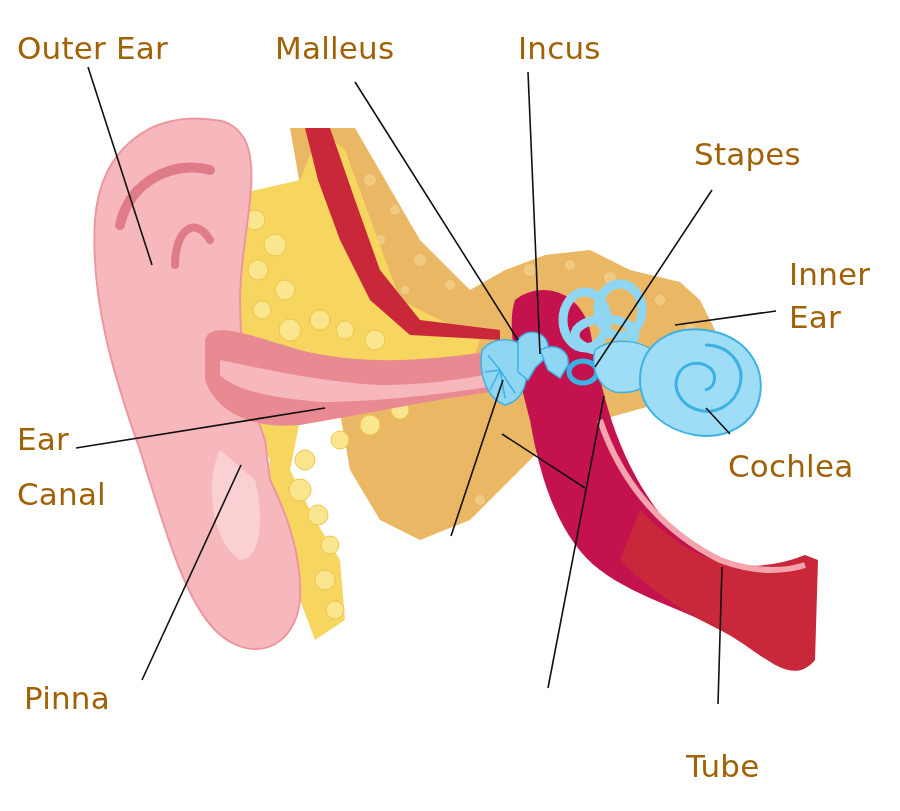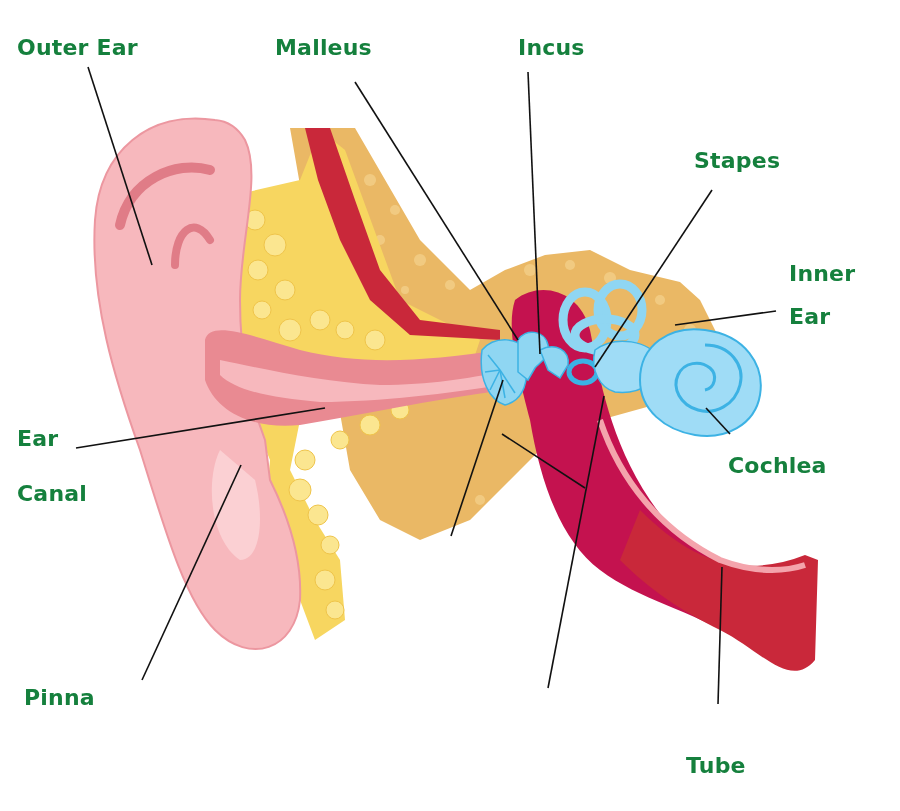--- a/index.html
+++ b/index.html
@@ -1,18 +1,18 @@
 <!DOCTYPE html>
 <html><head>
 <meta charset="utf-8">
 <style>
   html,body{margin:0;padding:0;background:#ffffff;}
   #stage{position:relative;width:900px;height:811px;overflow:hidden;background:#fff;font-family:"DejaVu Sans","Liberation Sans",sans-serif;}
   #art{position:absolute;left:0;top:0;width:900px;height:811px;}
-  .lbl{position:absolute;color:#15803d;font-size:22px;line-height:36px;white-space:nowrap;letter-spacing:0.2px;font-weight:bold;}
+  .lbl{position:absolute;color:#a16207;font-size:31px;line-height:36px;white-space:nowrap;letter-spacing:0.2px;}
 </style>
 </head>
 <body>
 
 <div id="stage">
 
   <svg id="art" viewBox="0 0 900 811">
 
     <path d="M290 128 L355 128 L420 240 L470 290 L505 270 L545 255 L590 250 L630 270 L680 282 L700 300 L720 340 L690 395 L600 420 L560 430 L520 470 L470 520 L420 540 L380 520 L350 470 Z" fill="#eab865"></path>
     <g fill="#f5d38e" opacity="0.7">
@@ -103,21 +103,21 @@
       <line x1="142" y1="680" x2="241" y2="465"></line>
       <line x1="604" y1="396" x2="548" y2="688"></line>
       <line x1="722" y1="567" x2="718" y2="704"></line>
       <line x1="502" y1="434" x2="585" y2="488"></line>
     </g>
   </svg>
 
   <div class="lbl" style="left:17px;top:30px;">Outer Ear</div>
   <div class="lbl" style="left:275px;top:30px;">Malleus</div>
   <div class="lbl" style="left:518px;top:30px;">Incus</div>
-  <div class="lbl" style="left:694px;top:143px;">Stapes</div>
+  <div class="lbl" style="left:694px;top:136px;">Stapes</div>
   <div class="lbl" style="left:789px;top:256px;">Inner</div>
   <div class="lbl" style="left:789px;top:299px;">Ear</div>
   <div class="lbl" style="left:17px;top:421px;">Ear</div>
   <div class="lbl" style="left:17px;top:464px;margin-top:12px;">Canal</div>
   <div class="lbl" style="left:728px;top:448px;">Cochlea</div>
   <div class="lbl" style="left:24px;top:680px;">Pinna</div>
   <div class="lbl" style="left:686px;top:748px;">Tube</div>
 </div>
 
 </body></html>

